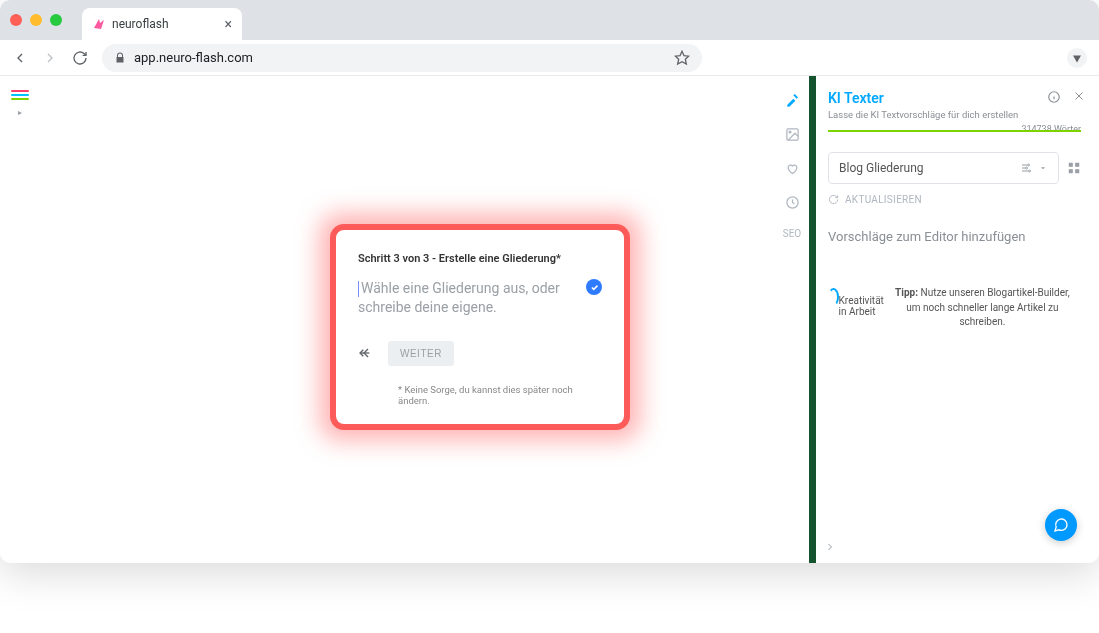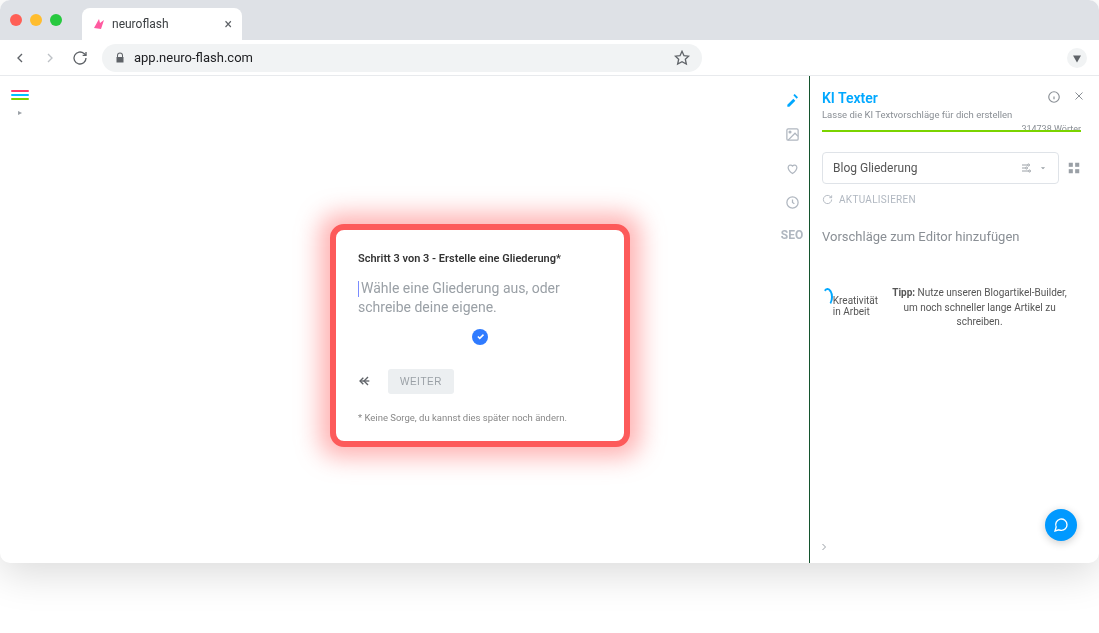--- a/index.html
+++ b/index.html
@@ -17,36 +17,36 @@
   .nav-icon.disabled { color: #bdc1c6; }
   .url-box { flex: 1; height: 28px; background: #f1f3f4; border-radius: 14px; display: flex; align-items: center; padding: 0 12px; font-size: 13px; color: #202124; gap: 8px; max-width: 600px; }
   .url-star { margin-left: auto; color: #5f6368; }
   .avatar-dot { width: 20px; height: 20px; border-radius: 50%; background: #f1f3f4; margin-left: auto; display:flex;align-items:center;justify-content:center;color:#5f6368;}
   
   .page { position: absolute; top: 76px; left: 0; right: 0; bottom: 0; display: flex; }
   .left-rail { width: 40px; padding-top: 14px; display:flex; flex-direction:column; align-items:center; gap:4px;}
   .logo-mini { width:18px; height:14px; display:flex;flex-direction:column;gap:2px;}
   .logo-mini span{height:2px;border-radius:1px;}
   .main { flex: 1; position: relative; }
-  .right-panel { width: 290px; border-left: 1px solid #14532d; position: relative; }
+  .right-panel { width: 290px; border-left: 7px solid #14532d; position: relative; }
   .mid-rail { width: 34px; display:flex; flex-direction:column; align-items:center; padding-top:16px; gap:18px; color:#b0b7c0; font-size:10px;}
   .mid-rail .ic{width:16px;height:16px;display:flex;align-items:center;justify-content:center;}
   
   .dialog-wrap { position: absolute; left: 290px; top: 148px; }
   .dialog-glow { position:absolute; inset:-10px; background: rgba(254,82,82,0.45); filter: blur(12px); border-radius: 18px; z-index:0;}
   .dialog { position: relative; width: 300px; background: #fff; border: 6px solid #fd5a5a; border-radius: 14px; padding: 22px 22px 18px; z-index:1;}
   .dlg-title { font-size: 11px; font-weight: 600; color: #333; margin-bottom: 14px; }
-  .dlg-input-row { display:flex; align-items:center; gap:12px;flex-direction:column; }
+  .dlg-input-row { display:flex; align-items:flex-start; gap:5px; }
   .dlg-input { flex:1; border:none; outline:none; font-size: 14px; color: #9aa0a6; line-height:1.35; position:relative;}
   .dlg-cursor{display:inline-block;width:1px;height:16px;background:#7b8cff;vertical-align:middle;margin-right:2px;}
   .dlg-check { width:16px;height:16px;border-radius:50%;background:#2f7bff; color:#fff;display:flex;align-items:center;justify-content:center;font-size:10px;flex-shrink:0;}
   .dlg-actions{ display:flex;align-items:center;gap:14px;margin-top:24px;}
   .dlg-back{ color:#5f6368; }
   .dlg-btn{ background:#eceff1;color:#9aa0a6;border:none;font-size:10px;letter-spacing:.5px;padding:7px 12px;border-radius:3px;}
-  .dlg-note{ font-size:9.5px;color:#888;margin-top:18px;}
+  .dlg-note{ font-size:9.5px;color:#888;margin-top:18px;margin-left:40px;}
   
   .rp-inner{ padding: 14px 18px 0 12px; position:relative;}
   .rp-title{ color:#00a8ff; font-size:14px; font-weight:600;}
   .rp-sub{ font-size:9.5px; color:#8a8f95; margin-top:3px;}
   .rp-icons-tr{ position:absolute; right:14px; top:14px; display:flex; gap:12px; color:#8a8f95;}
   .rp-progress{ height:2px;background:#7bd400;margin-top:10px;position:relative;}
   .rp-words{ position:absolute; right:18px; top:48px; font-size:9px;color:#8a8f95;}
   .rp-select-row{ display:flex; gap:8px; margin-top:20px; align-items:center;}
   .rp-select{ flex:1; border:1px solid #dfe3e8; border-radius:4px; height:32px; display:flex;align-items:center;padding:0 10px;font-size:12px;color:#555; justify-content:space-between;}
   .rp-select-inner-icons{display:flex;gap:6px;color:#9aa0a6;align-items:center;}
@@ -178,21 +178,21 @@
         <svg width="15" height="15" viewBox="0 0 24 24" fill="none" stroke="#b0b7c0" stroke-width="2">
             <path d="M12 20s-7-4.5-7-10a4 4 0 0 1 7-2 4 4 0 0 1 7 2c0 5.5-7 10-7 10z"></path>
           </svg>
       </span>
       <span class="ic">
         <svg width="15" height="15" viewBox="0 0 24 24" fill="none" stroke="#b0b7c0" stroke-width="2">
             <circle cx="12" cy="12" r="9"></circle>
             <path d="M12 7v5l3 2"></path>
           </svg>
       </span>
-      <span style="font-size:12px;font-weight:700;color:#b0b7c0;">SEO</span>
+      <span style="font-size:10px;font-weight:400;color:#b0b7c0;">SEO</span>
     </div>
 
     <div class="right-panel">
       <div class="rp-inner">
         <div class="rp-icons-tr">
           <span>
             <svg width="14" height="14" viewBox="0 0 24 24" fill="none" stroke="#8a8f95" stroke-width="2">
                 <circle cx="12" cy="12" r="9"></circle>
                 <path d="M12 8h.01M11 12h1v4"></path>
               </svg>

